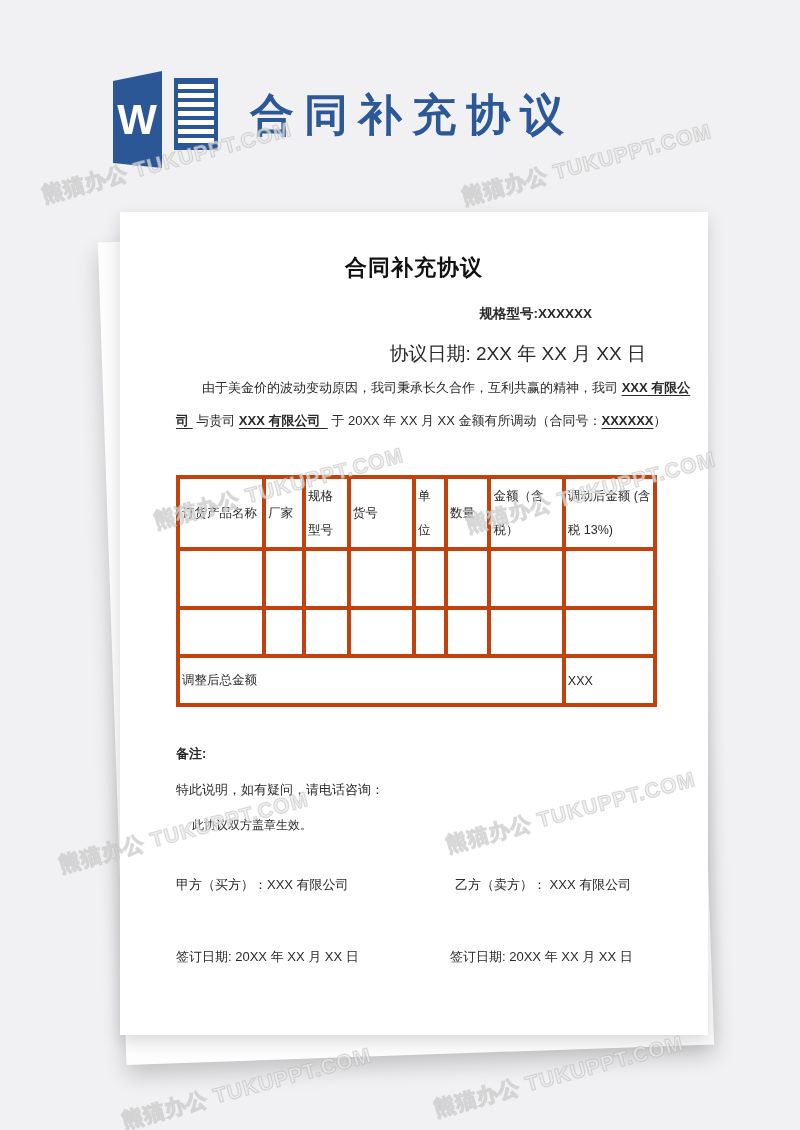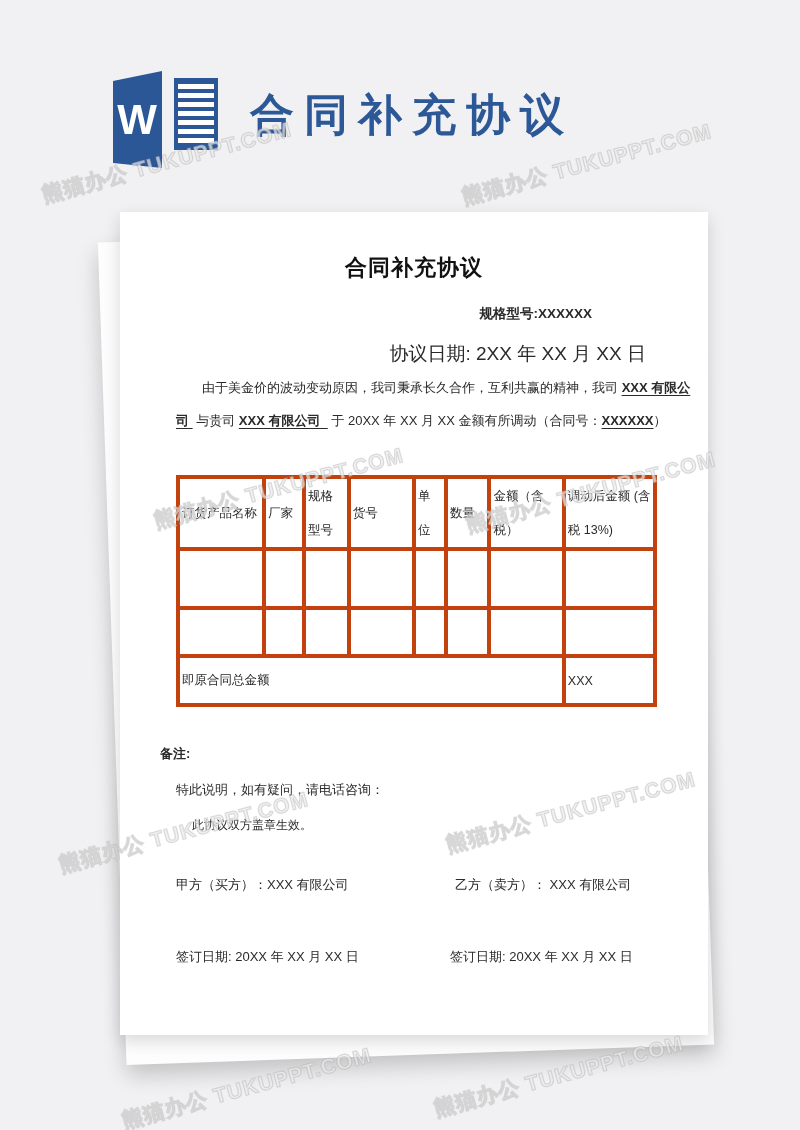--- a/index.html
+++ b/index.html
@@ -31,21 +31,21 @@
   .bu{font-weight:bold;text-decoration:underline;text-underline-offset:3px;}
 
   table.grid{position:absolute;top:263px;left:56px;width:481px;border-collapse:collapse;
              table-layout:fixed;font-size:12.5px;color:#2a2a2a;}
   table.grid th,table.grid td{border:4px solid #c2410c;text-align:left;vertical-align:middle;
              font-weight:normal;padding:0 2px;overflow:hidden;}
   tr.hrow{height:69px;}  tr.hrow th{line-height:34px;}
   tr.brow1{height:59px;} tr.brow2{height:48px;} tr.frow{height:49px;}
 
   .summary{position:absolute;top:497px;left:56px;font-size:13px;font-weight:bold;}
-  .remark{position:absolute;top:533px;left:40px;font-size:13px;font-weight:bold;}
+  .remark{position:absolute;top:533px;left:56px;font-size:13px;font-weight:bold;}
   .note1{position:absolute;top:569px;left:56px;font-size:13px;}
   .note2{position:absolute;top:605px;left:72px;font-size:12px;}
   .sig-a{position:absolute;top:664px;left:56px;font-size:13px;}
   .sig-b{position:absolute;top:664px;left:335px;font-size:13px;}
   .date-a{position:absolute;top:736px;left:56px;font-size:13px;}
   .date-b{position:absolute;top:736px;left:330px;font-size:13px;}
 
   
   .wm{position:absolute;white-space:nowrap;z-index:30;pointer-events:none;
       transform:rotate(-15deg);font-weight:bold;font-size:21px;letter-spacing:1px;
@@ -124,21 +124,21 @@
         <td></td>
             <td></td>
         <td></td>
             <td></td>
         <td></td>
             <td></td>
         <td></td>
             <td></td>
       </tr>
       <tr class="frow">
-        <td colspan="7">即原合同总金额</td>
+        <td colspan="7">调整后总金额</td>
         <td>XXX</td>
       </tr>
     </tbody>
       </table>
 
     <div class="remark">备注:</div>
     <div class="note1">特此说明，如有疑问，请电话咨询：</div>
     <div class="note2">此协议双方盖章生效。</div>
 
     <div class="sig-a">甲方（买方）：XXX 有限公司</div>

